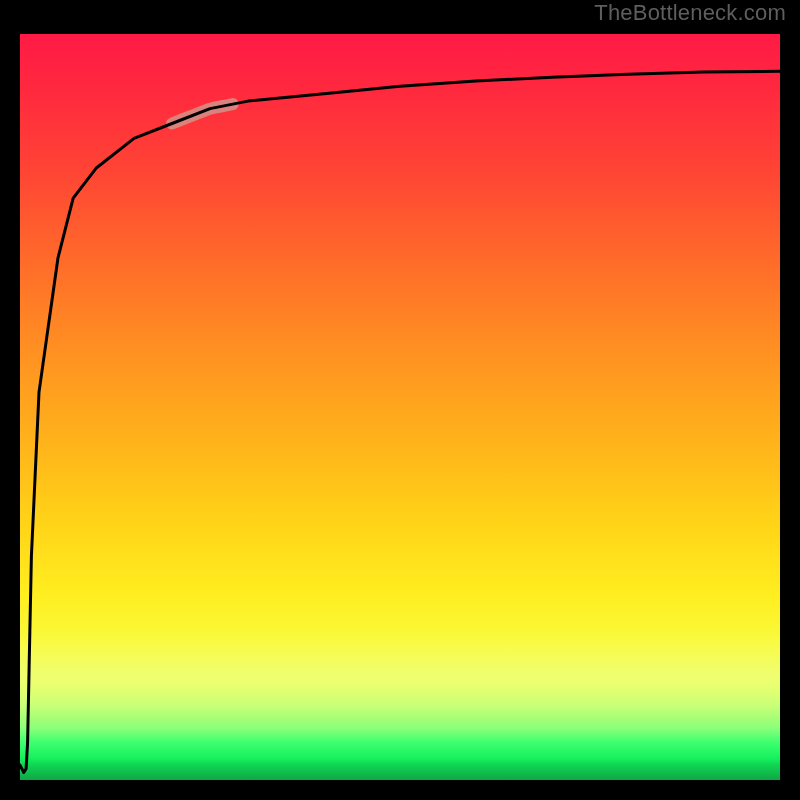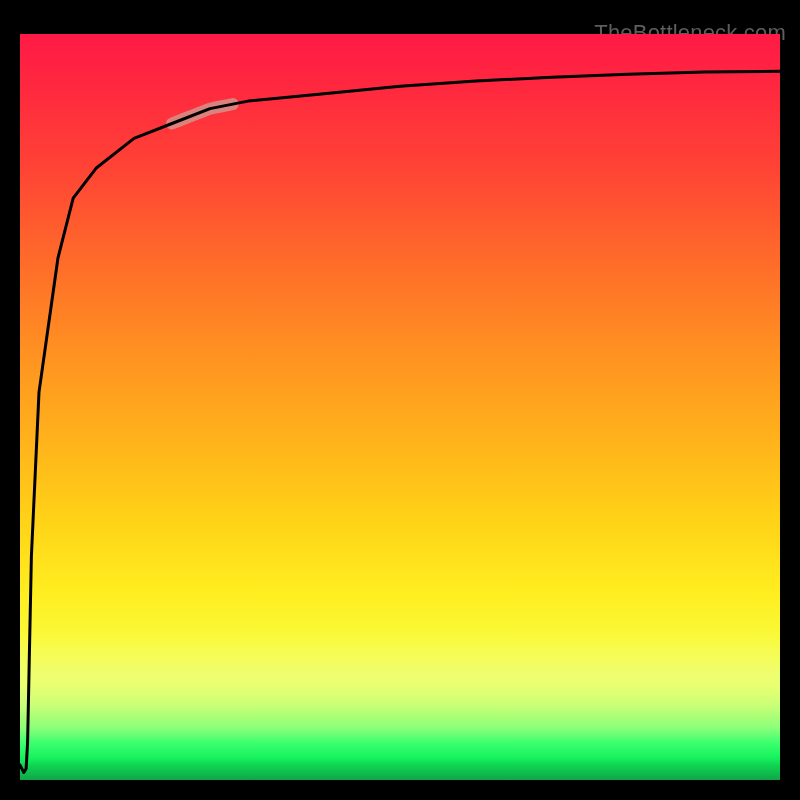--- a/index.html
+++ b/index.html
@@ -62,21 +62,21 @@
   svg.curve {
     position: absolute;
     left: 0;
     top: 0;
     width: 760px;
     height: 746px;
     pointer-events: none;
   }
   .attribution {
     position: absolute;
-    top: 20px;
+    top: 0;
     right: 14px;
     font-family: Arial, Helvetica, sans-serif;
     font-size: 22px;
     color: #5e5e5e;
     letter-spacing: 0.2px;
   }
 </style>
 </head>
 <body>
 

